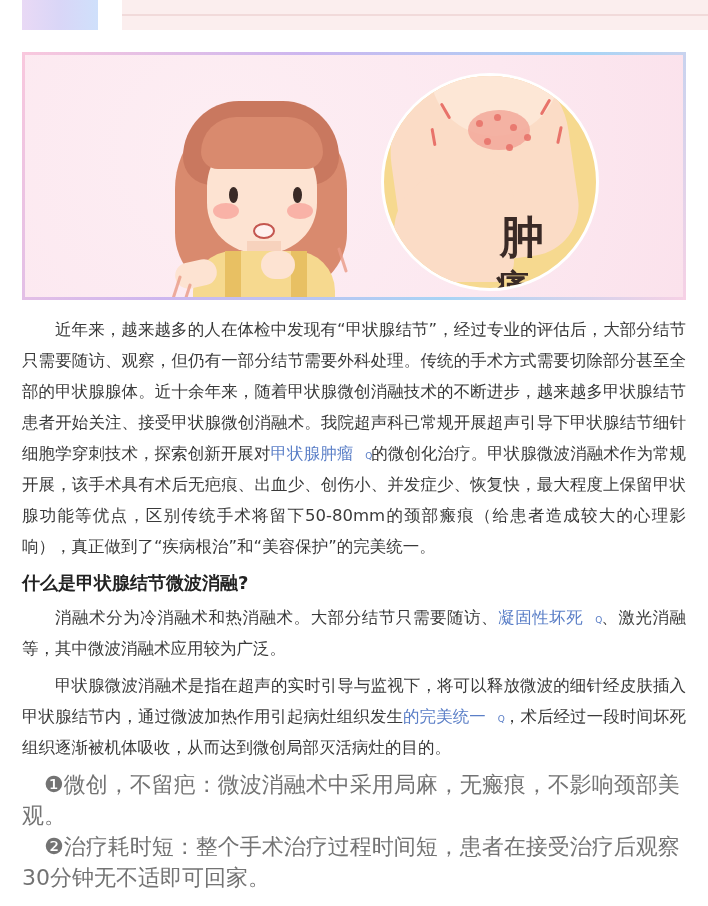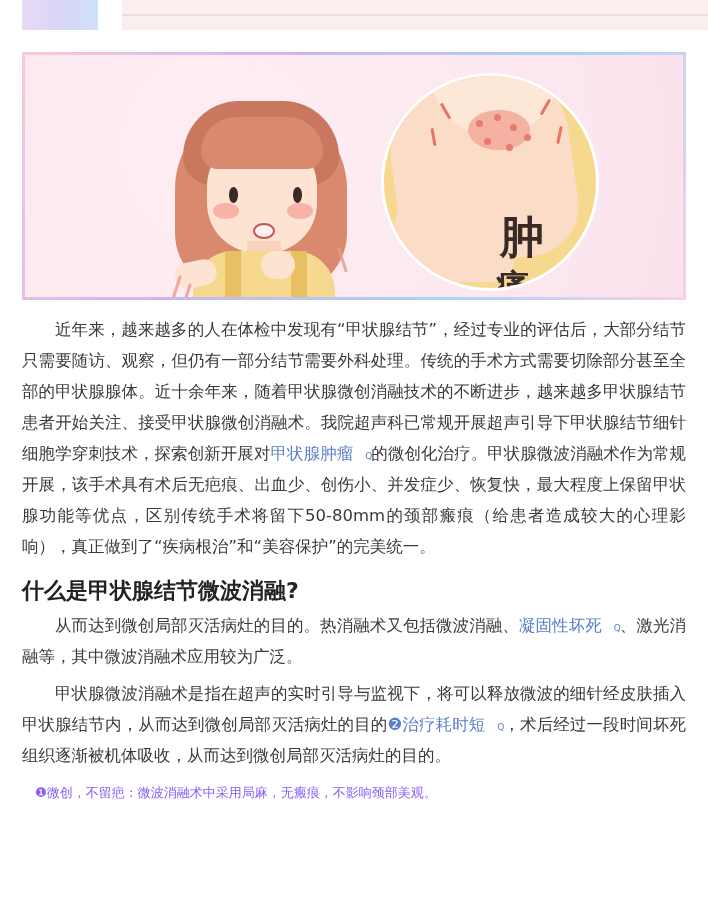--- a/index.html
+++ b/index.html
@@ -249,22 +249,22 @@
     margin: 0 0 6px 0;
     font-size: 16.5px;
     line-height: 31px;
     text-align: justify;
     color: #3a3a3a;
     font-family: "DejaVu Sans", "Liberation Sans", sans-serif;
     text-indent: 2em;
   }
   p.body.noindent { text-indent: 0; }
   h2.section {
-    margin: 14px 0 4px 0;
-    font-size: 22px;
+    margin: 6px 0 4px 0;
+    font-size: 18px;
     line-height: 30px;
     font-weight: 700;
     color: #222222;
     font-family: "DejaVu Sans", "Liberation Sans", sans-serif;
   }
   .link {
     color: #5b7fc7;
     position: relative;
     padding-right: 18px;
   }
@@ -274,23 +274,23 @@
     top: -3px;
     font-size: 9px;
     color: #5b7fc7;
   }
   ul.bullets {
     margin: 0;
     padding: 0;
     list-style: none;
   }
   ul.bullets li {
-    font-size: 13px;
+    font-size: 22px;
     line-height: 31px;
-    color: #8b5cf6;
+    color: #737373;
     font-family: "DejaVu Sans", "Liberation Sans", sans-serif;
     text-indent: 1em;
   }
 </style>
 </head>
 <body>
 
 <div class="top-bar">
   <div class="top-swatch-a"></div>
   <div class="top-swatch-b"></div>
@@ -340,23 +340,24 @@
       </div>
     </div>
   </div>
 
   <div class="article">
 
     <p class="body"><span>近年来，越来越多的人在体检中发现有“甲状腺结节”，经过专业的评估后，大部分结节只需要随访、观察，但仍有一部分结节需要外科处理。传统的手术方式需要切除部分甚至全部的甲状腺腺体。近十余年来，随着甲状腺微创消融技术的不断进步，越来越多甲状腺结节患者开始关注、接受甲状腺微创消融术。我院超声科已常规开展超声引导下甲状腺结节细针细胞学穿刺技术，探索创新开展对</span><span class="link"><span>甲状腺肿瘤</span><span class="sup">Q</span></span><span>的微创化治疗。甲状腺微波消融术作为常规开展，该手术具有术后无疤痕、出血少、创伤小、并发症少、恢复快，最大程度上保留甲状腺功能等优点，区别传统手术将留下50-80mm的颈部瘢痕（给患者造成较大的心理影响），真正做到了“疾病根治”和“美容保护”的完美统一。</span></p>
 
     <h2 class="section">什么是甲状腺结节微波消融?</h2>
 
-    <p class="body"><span>从而达到微创局部灭活病灶的目的。热消融术又包括微波消融、</span><span class="link"><span>凝固性坏死</span><span class="sup">Q</span></span><span>、激光消融等，其中微波消融术应用较为广泛。</span></p>
-
-    <p class="body"><span>甲状腺微波消融术是指在超声的实时引导与监视下，将可以释放微波的细针经皮肤插入甲状腺结节内，从而达到微创局部灭活病灶的目的</span><span class="link"><span>❷治疗耗时短</span><span class="sup">Q</span></span><span>，术后经过一段时间坏死组织逐渐被机体吸收，从而达到微创局部灭活病灶的目的。</span></p>
+    <p class="body"><span>消融术分为冷消融术和热消融术。大部分结节只需要随访、</span><span class="link"><span>凝固性坏死</span><span class="sup">Q</span></span><span>、激光消融等，其中微波消融术应用较为广泛。</span></p>
+
+    <p class="body"><span>甲状腺微波消融术是指在超声的实时引导与监视下，将可以释放微波的细针经皮肤插入甲状腺结节内，通过微波加热作用引起病灶组织发生</span><span class="link"><span>的完美统一</span><span class="sup">Q</span></span><span>，术后经过一段时间坏死组织逐渐被机体吸收，从而达到微创局部灭活病灶的目的。</span></p>
 
 
     <ul class="bullets">
       <li>❶微创，不留疤：微波消融术中采用局麻，无瘢痕，不影响颈部美观。</li>
+      <li>❷治疗耗时短：整个手术治疗过程时间短，患者在接受治疗后观察30分钟无不适即可回家。</li>
     </ul>
 
   </div>
 </div>
 
 </body></html>

